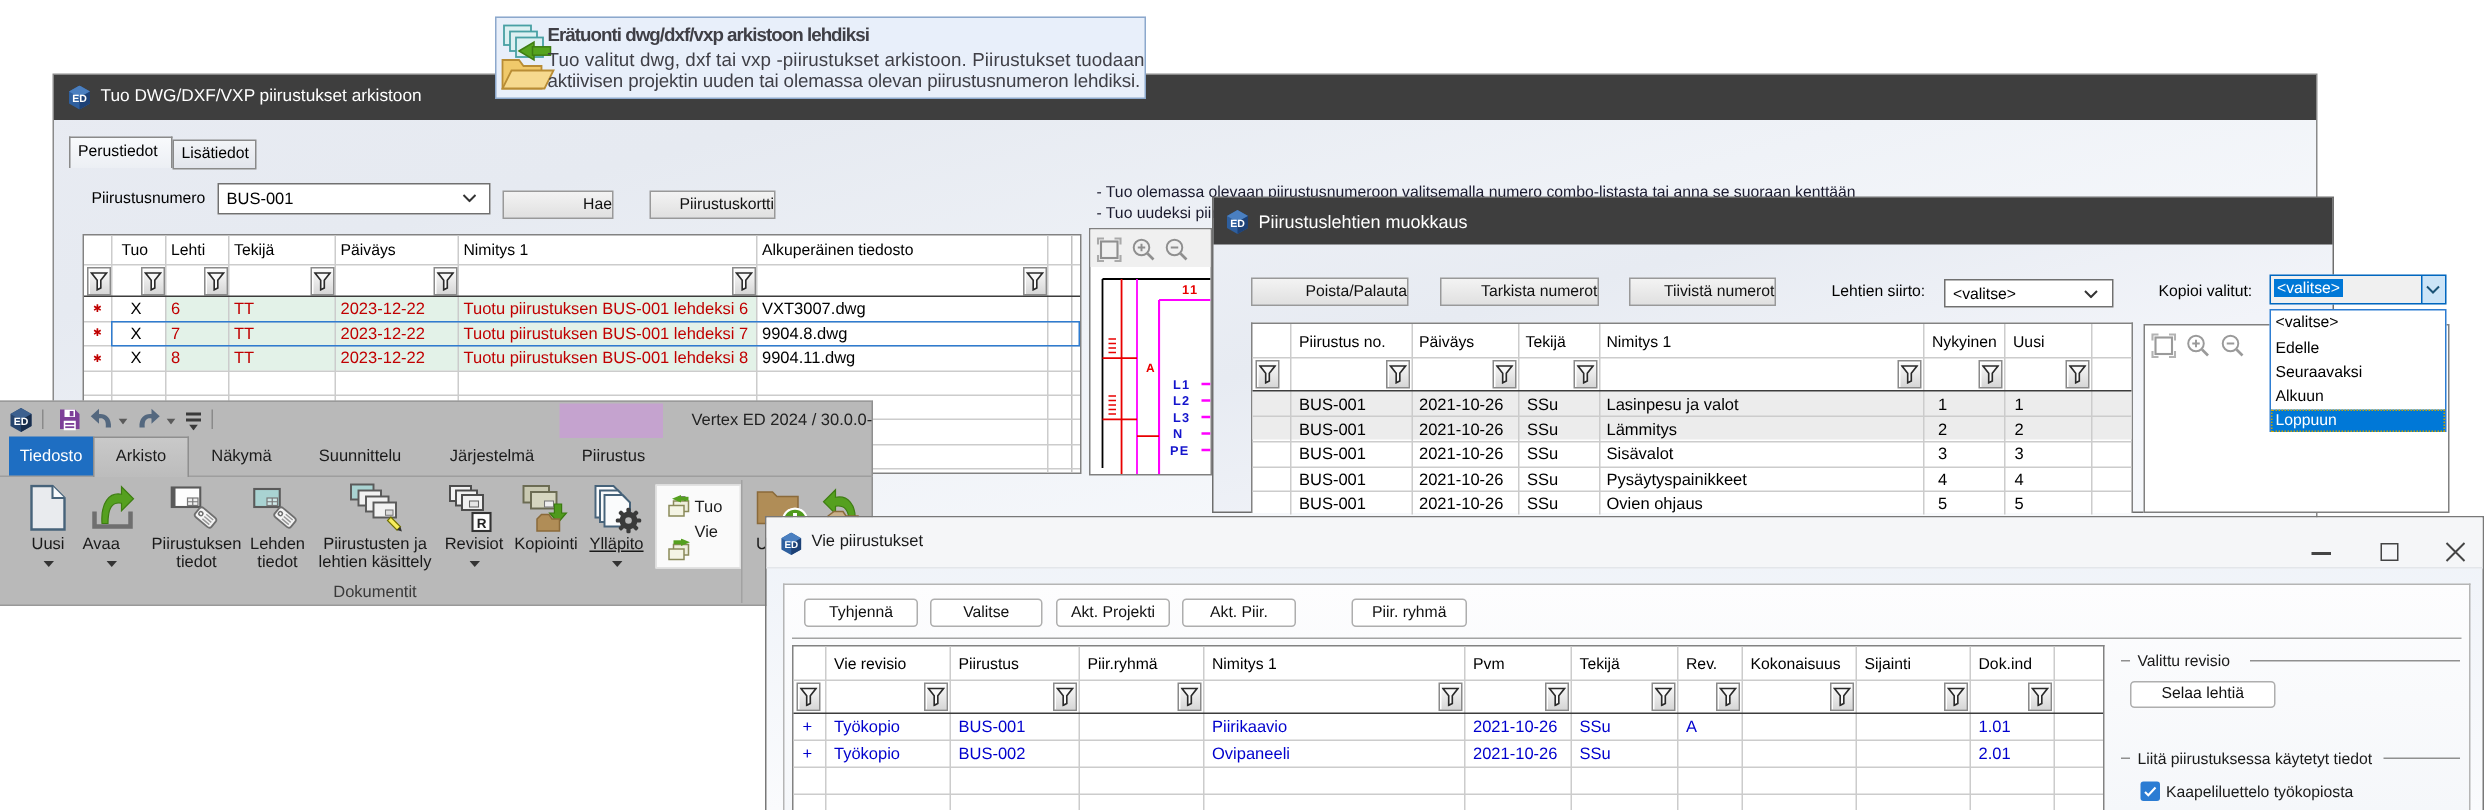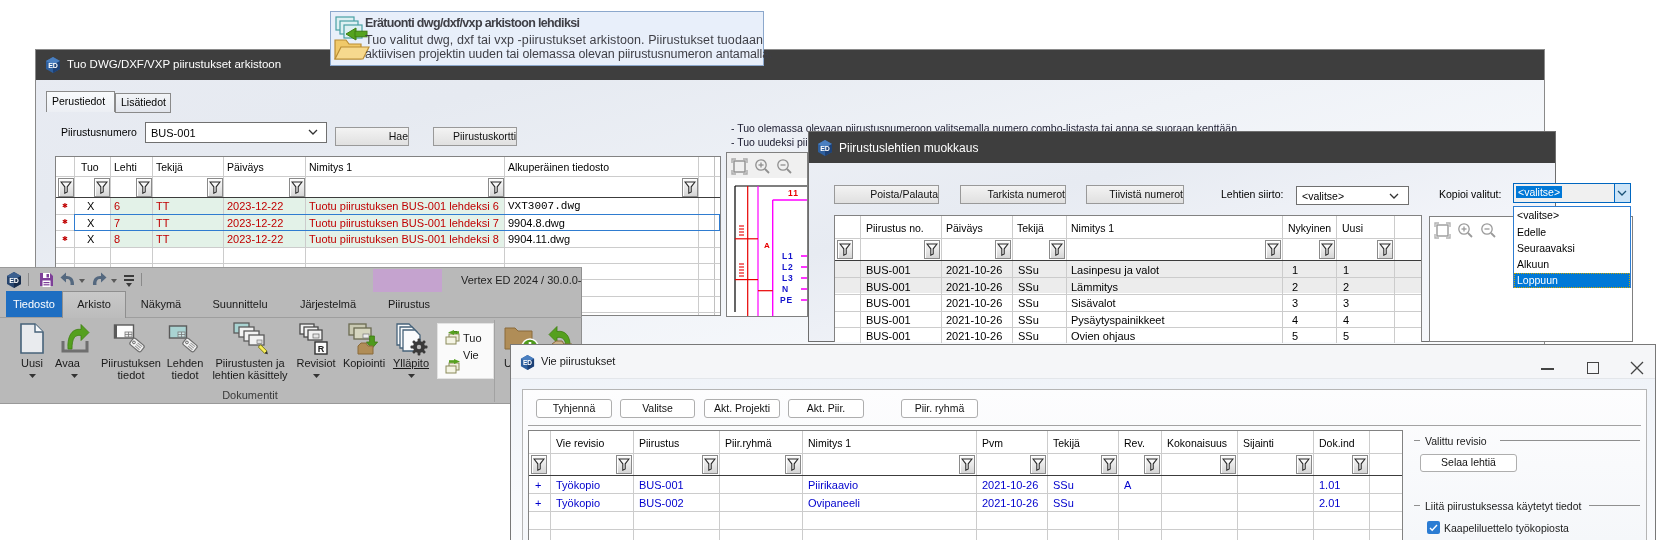--- a/index.html
+++ b/index.html
@@ -114,21 +114,21 @@
   <div class="hline" style="left:0;top:122px;width:664px;"></div>
   <div class="hline" style="left:0;top:139px;width:664px;"></div>
   <div class="hline" style="left:0;top:155px;width:664px;"></div>
 
   <div class="cell red" style="left:6px;top:45px;font-size:7px;">✱</div>
   <div class="cell" style="left:31px;top:43px;">X</div>
   <div class="cell red" style="left:58px;top:43px;">6</div>
   <div class="cell red" style="left:100px;top:43px;">TT</div>
   <div class="cell red" style="left:171px;top:43px;">2023-12-22</div>
   <div class="cell red" style="left:253px;top:43px;">Tuotu piirustuksen BUS-001 lehdeksi 6</div>
-  <div class="cell" style="left:452px;top:43px;font-family:Liberation Mono, monospace;">VXT3007.dwg</div>
+  <div class="cell" style="left:452px;top:43px;">VXT3007.dwg</div>
 
   <div class="a" style="left:18px;top:57px;width:646px;height:17px;border:1px solid #2f7cd0;box-sizing:border-box;"></div>
   <div class="cell red" style="left:6px;top:61px;font-size:7px;">✱</div>
   <div class="cell" style="left:31px;top:60px;">X</div>
   <div class="cell red" style="left:58px;top:60px;">7</div>
   <div class="cell red" style="left:100px;top:60px;">TT</div>
   <div class="cell red" style="left:171px;top:60px;">2023-12-22</div>
   <div class="cell red" style="left:253px;top:60px;">Tuotu piirustuksen BUS-001 lehdeksi 7</div>
   <div class="cell" style="left:452px;top:60px;">9904.8.dwg</div>
 
@@ -675,14 +675,14 @@
       <rect x="7" y="6" width="18" height="13"></rect>
       <rect x="11" y="10" width="18" height="13"></rect>
     </g>
     <path d="M2,25 L13,25 L16,29 L28,29 L28,44 L2,44 Z" fill="#f0c96a" stroke="#b98d35" stroke-width="1.2"></path>
     <path d="M2,44 L8,32 L36,32 L30,44 Z" fill="#f6d98e" stroke="#b98d35" stroke-width="1.2"></path>
     <polygon points="13,19 23,13 23,25" fill="#55a41e" stroke="#3e7d12" stroke-width="1"></polygon>
     <rect x="22" y="16.2" width="12" height="5.6" fill="#55a41e" stroke="#3e7d12" stroke-width="1"></rect>
   </svg>
   <div class="a" style="left:34px;top:4px;font-size:12.5px;font-weight:bold;color:#3f3f46;white-space:nowrap;letter-spacing:-0.65px;">Erätuonti dwg/dxf/vxp arkistoon lehdiksi</div>
   <div class="a" style="left:34px;top:21px;font-size:12.5px;color:#3f3f46;white-space:nowrap;letter-spacing:0.08px;">Tuo valitut dwg, dxf tai vxp -piirustukset arkistoon. Piirustukset tuodaan</div>
-  <div class="a" style="left:34px;top:35px;font-size:12.5px;color:#3f3f46;white-space:nowrap;letter-spacing:-0.10px;">aktiivisen projektin uuden tai olemassa olevan piirustusnumeron antamalla.</div>
+  <div class="a" style="left:34px;top:35px;font-size:12.5px;color:#3f3f46;white-space:nowrap;letter-spacing:-0.10px;">aktiivisen projektin uuden tai olemassa olevan piirustusnumeron lehdiksi.</div>
 </div>
 
 </body></html>

